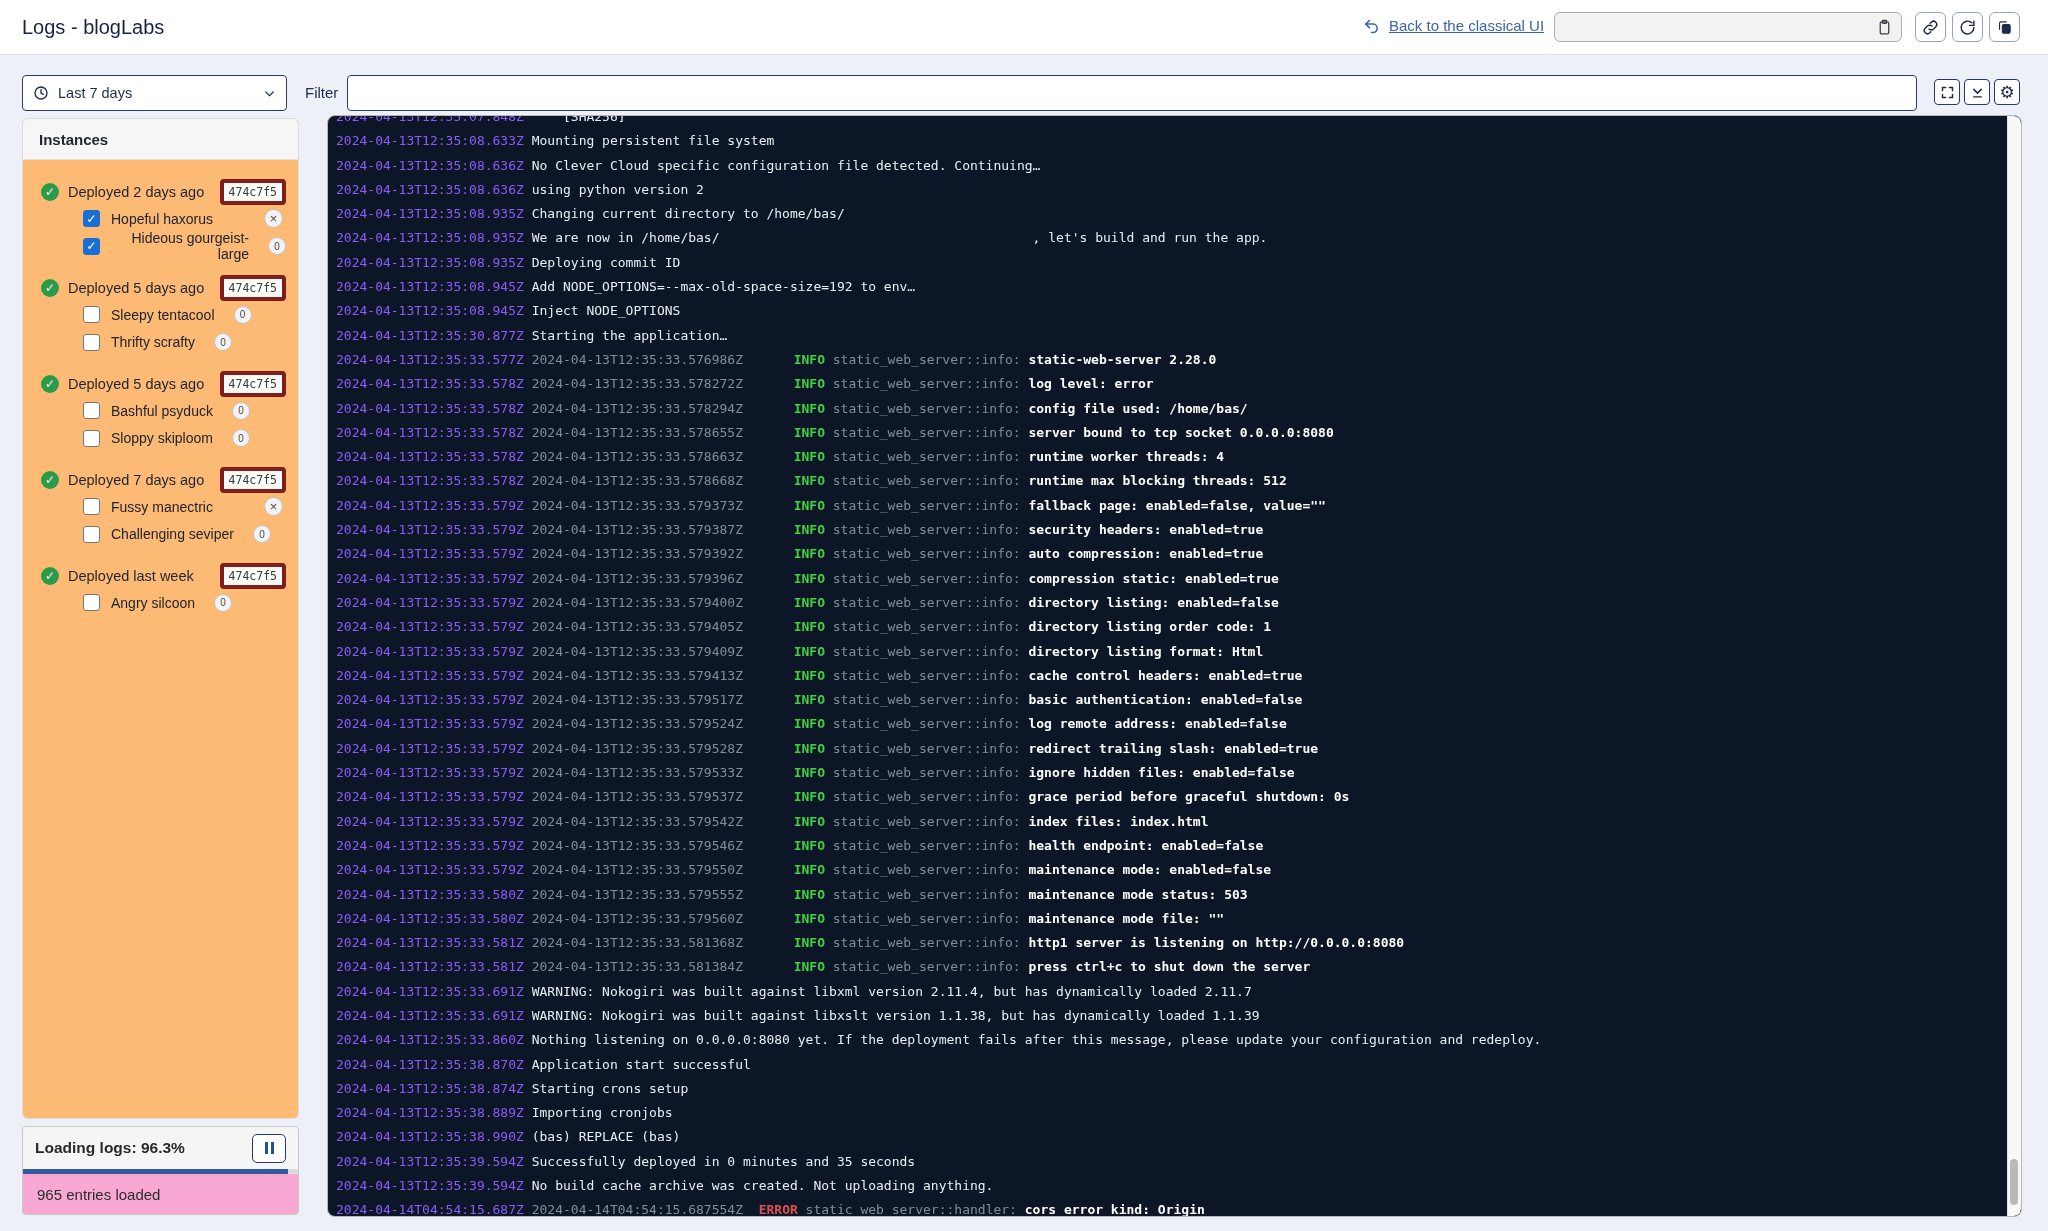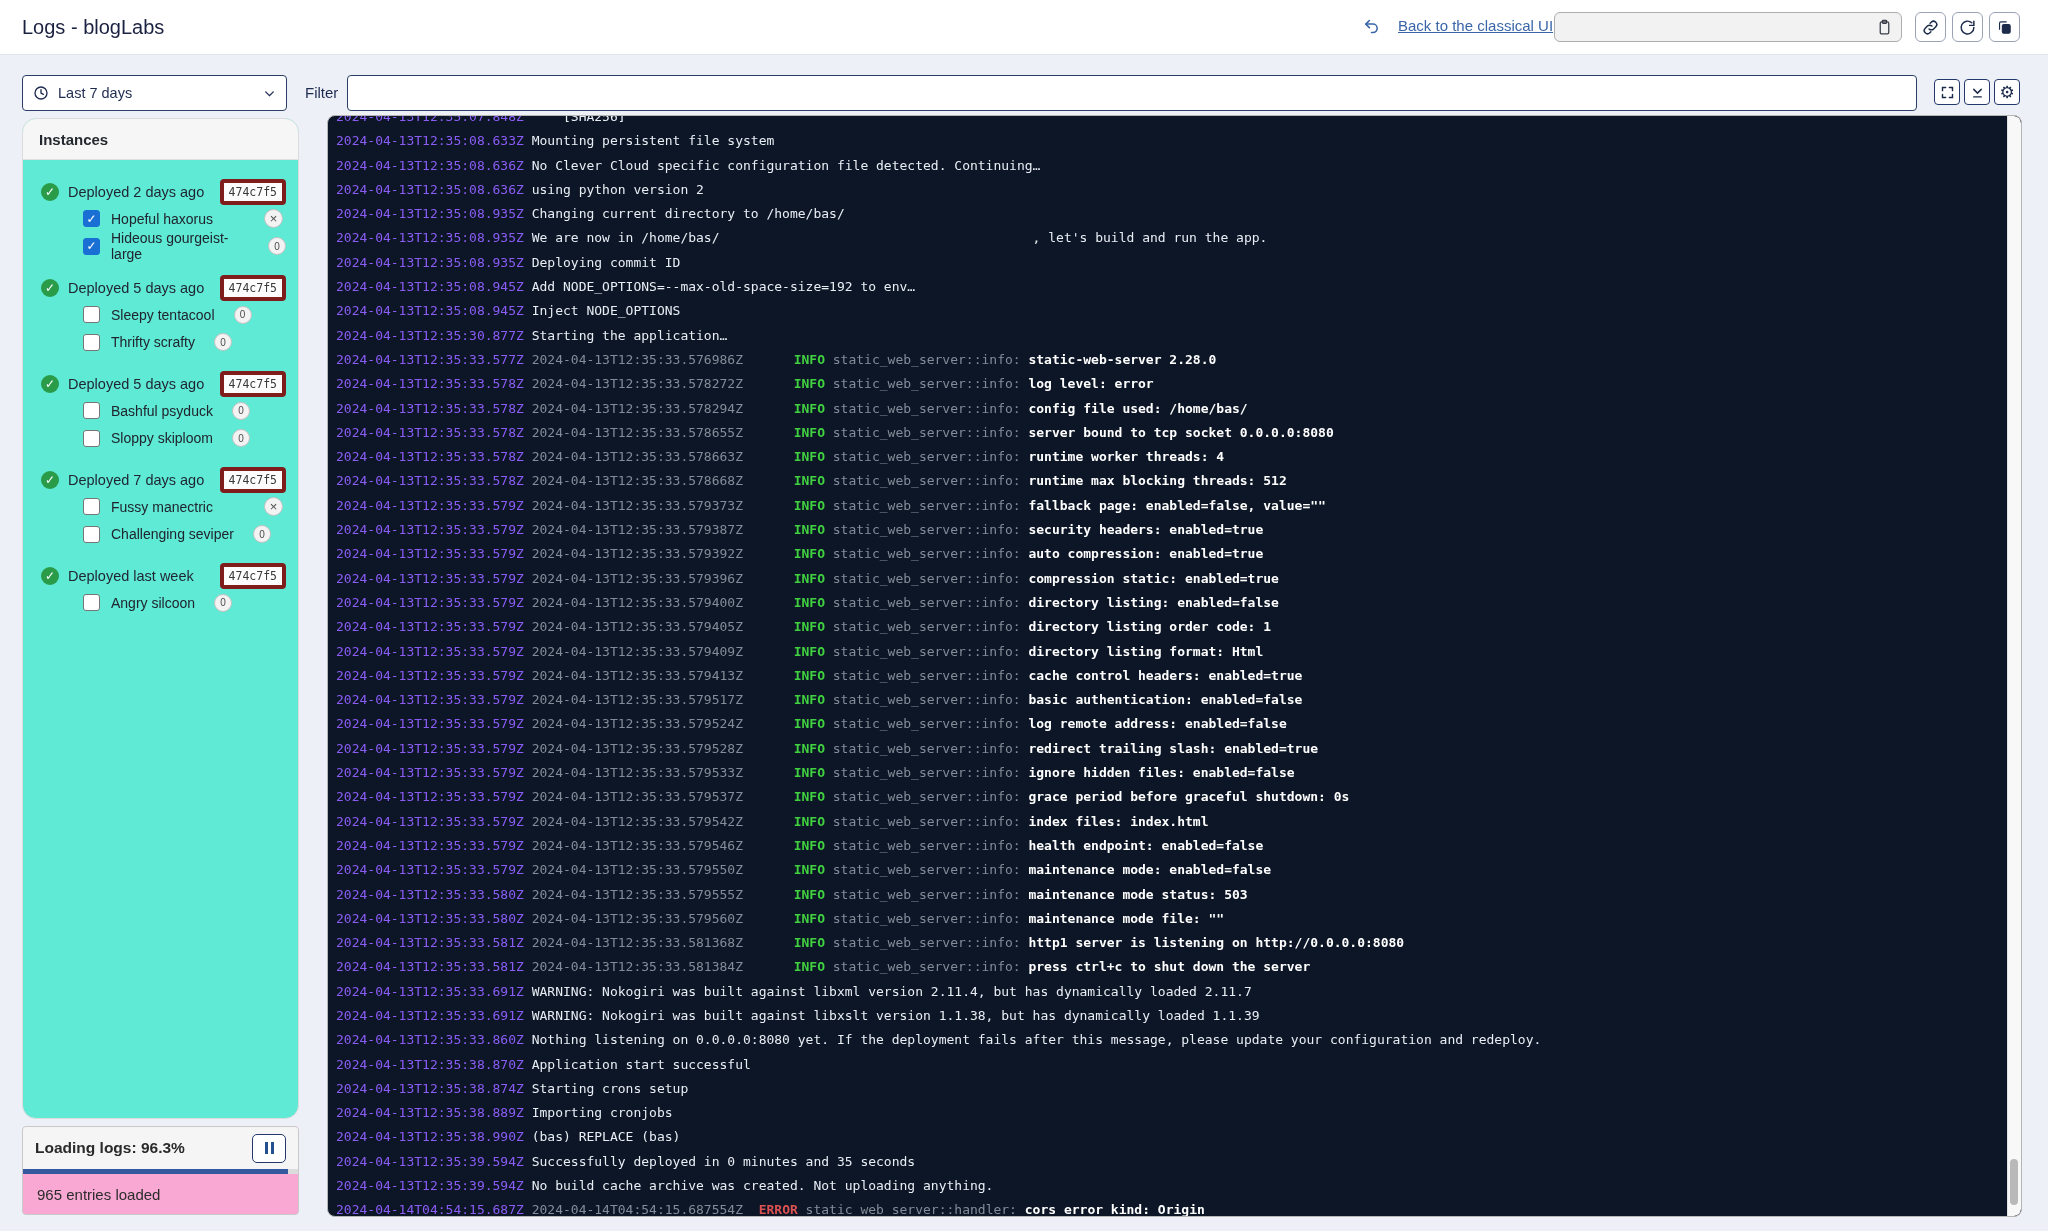--- a/index.html
+++ b/index.html
@@ -2,34 +2,34 @@
 <html><head>
 <meta charset="utf-8">
 <style>
   * { box-sizing: border-box; margin: 0; padding: 0; }
   html,body { width:2048px; height:1231px; overflow:hidden; }
   body { font-family:"Liberation Sans", sans-serif; background:#edf0f7; position:relative; color:#1e2b50; }
 
   
   .header { position:absolute; top:0; left:0; width:2048px; height:55px; background:#fff; border-bottom:1px solid #e2e4e9;text-align:center; }
   .page-title { position:absolute; left:22px; top:16px; font-size:20px; font-weight:500; color:#1b2140; }
-  .back-link { position:absolute; left:1363px; top:17px; display:flex; align-items:center; gap:18px; color:#3a66a8; font-size:15px; cursor:pointer; }
+  .back-link { position:absolute; left:1363px; top:17px; display:flex; align-items:center; gap:9px; color:#3a66a8; font-size:15px; cursor:pointer; }
   .back-link .lbl { text-decoration:underline; font-weight:500; }
   .hdr-input { position:absolute; left:1554px; top:12px; width:348px; height:30px; background:#f2f2f2; border:1px solid #aeaeae; border-radius:6px; display:flex; align-items:center; justify-content:flex-end; padding-right:8px; }
   .hdr-btn { position:absolute; top:12px; width:31px; height:30px; background:#fff; border:1px solid #9aa3b5; border-radius:6px; display:flex; align-items:center; justify-content:center; color:#1c2b4a; cursor:pointer; }
 
   
   .range-select { position:absolute; left:22px; top:75px; width:265px; height:36px; background:#fff; border:1px solid #2c3e68; border-radius:4px; display:flex; align-items:center; gap:9px; padding:0 10px; font-size:14.5px; color:#1e2b50; cursor:pointer; }
   .range-select .grow { flex:1; }
   .filter-label { position:absolute; left:305px; top:84px; font-size:15px; color:#1e2b50; }
   .filter-input { position:absolute; left:347px; top:75px; width:1570px; height:36px; background:#fff; border:1px solid #2c3e68; border-radius:4px; font-size:14px; padding:0 10px; color:#1e2b50; outline:none; }
   .tool-btn { position:absolute; top:79px; width:26px; height:26px; background:#fff; border:1px solid #24386b; border-radius:4px; display:flex; align-items:center; justify-content:center; color:#1c2b4a; cursor:pointer; font-size:15px; }
 
   
-  .sidebar { position:absolute; left:22px; top:118px; width:277px; height:1001px; background:#5eead4; border:1px solid #dcdcdc; border-radius:14px; overflow:hidden; }
+  .sidebar { position:absolute; left:22px; top:118px; width:277px; height:1001px; background:#fdba74; border:1px solid #dcdcdc; border-radius:6px; overflow:hidden;text-align:right; }
   .sidebar-head { height:41px; background:#f6f6f6; border-bottom:1px solid #e0e0e0; display:flex; align-items:center; padding:0 16px; font-size:15px; font-weight:700; color:#24292f; }
   .groups { padding:4px 0; }
   .group { margin-top:14px; }
   .group-head { display:flex; align-items:center; gap:9px; padding:0 12px 0 18px; height:27px; }
   .gcheck { width:18px; height:18px; border-radius:50%; background:#2a9b48; color:#fff; font-size:12px; display:flex; align-items:center; justify-content:center; flex:none; }
   .glabel { font-size:14.5px; color:#1f2433; }
   .gcommit { margin-left:auto; font-family:"DejaVu Sans Mono", monospace; font-size:11.5px; color:#3a3a3a; background:#fcfcfc; border:4px solid #7f1d1d; border-radius:4px; padding:2px 5px; }
   .inst { display:flex; align-items:center; gap:11px; padding:0 12px 0 60px; height:27.5px; cursor:pointer; }
   .cb { width:17px; height:17px; border:1.5px solid #767676; border-radius:3px; background:#fff; flex:none; display:flex; align-items:center; justify-content:center; font-size:12px; color:#fff; }
   .cb.on { background:#1a6fd4; border-color:#1a6fd4; }

